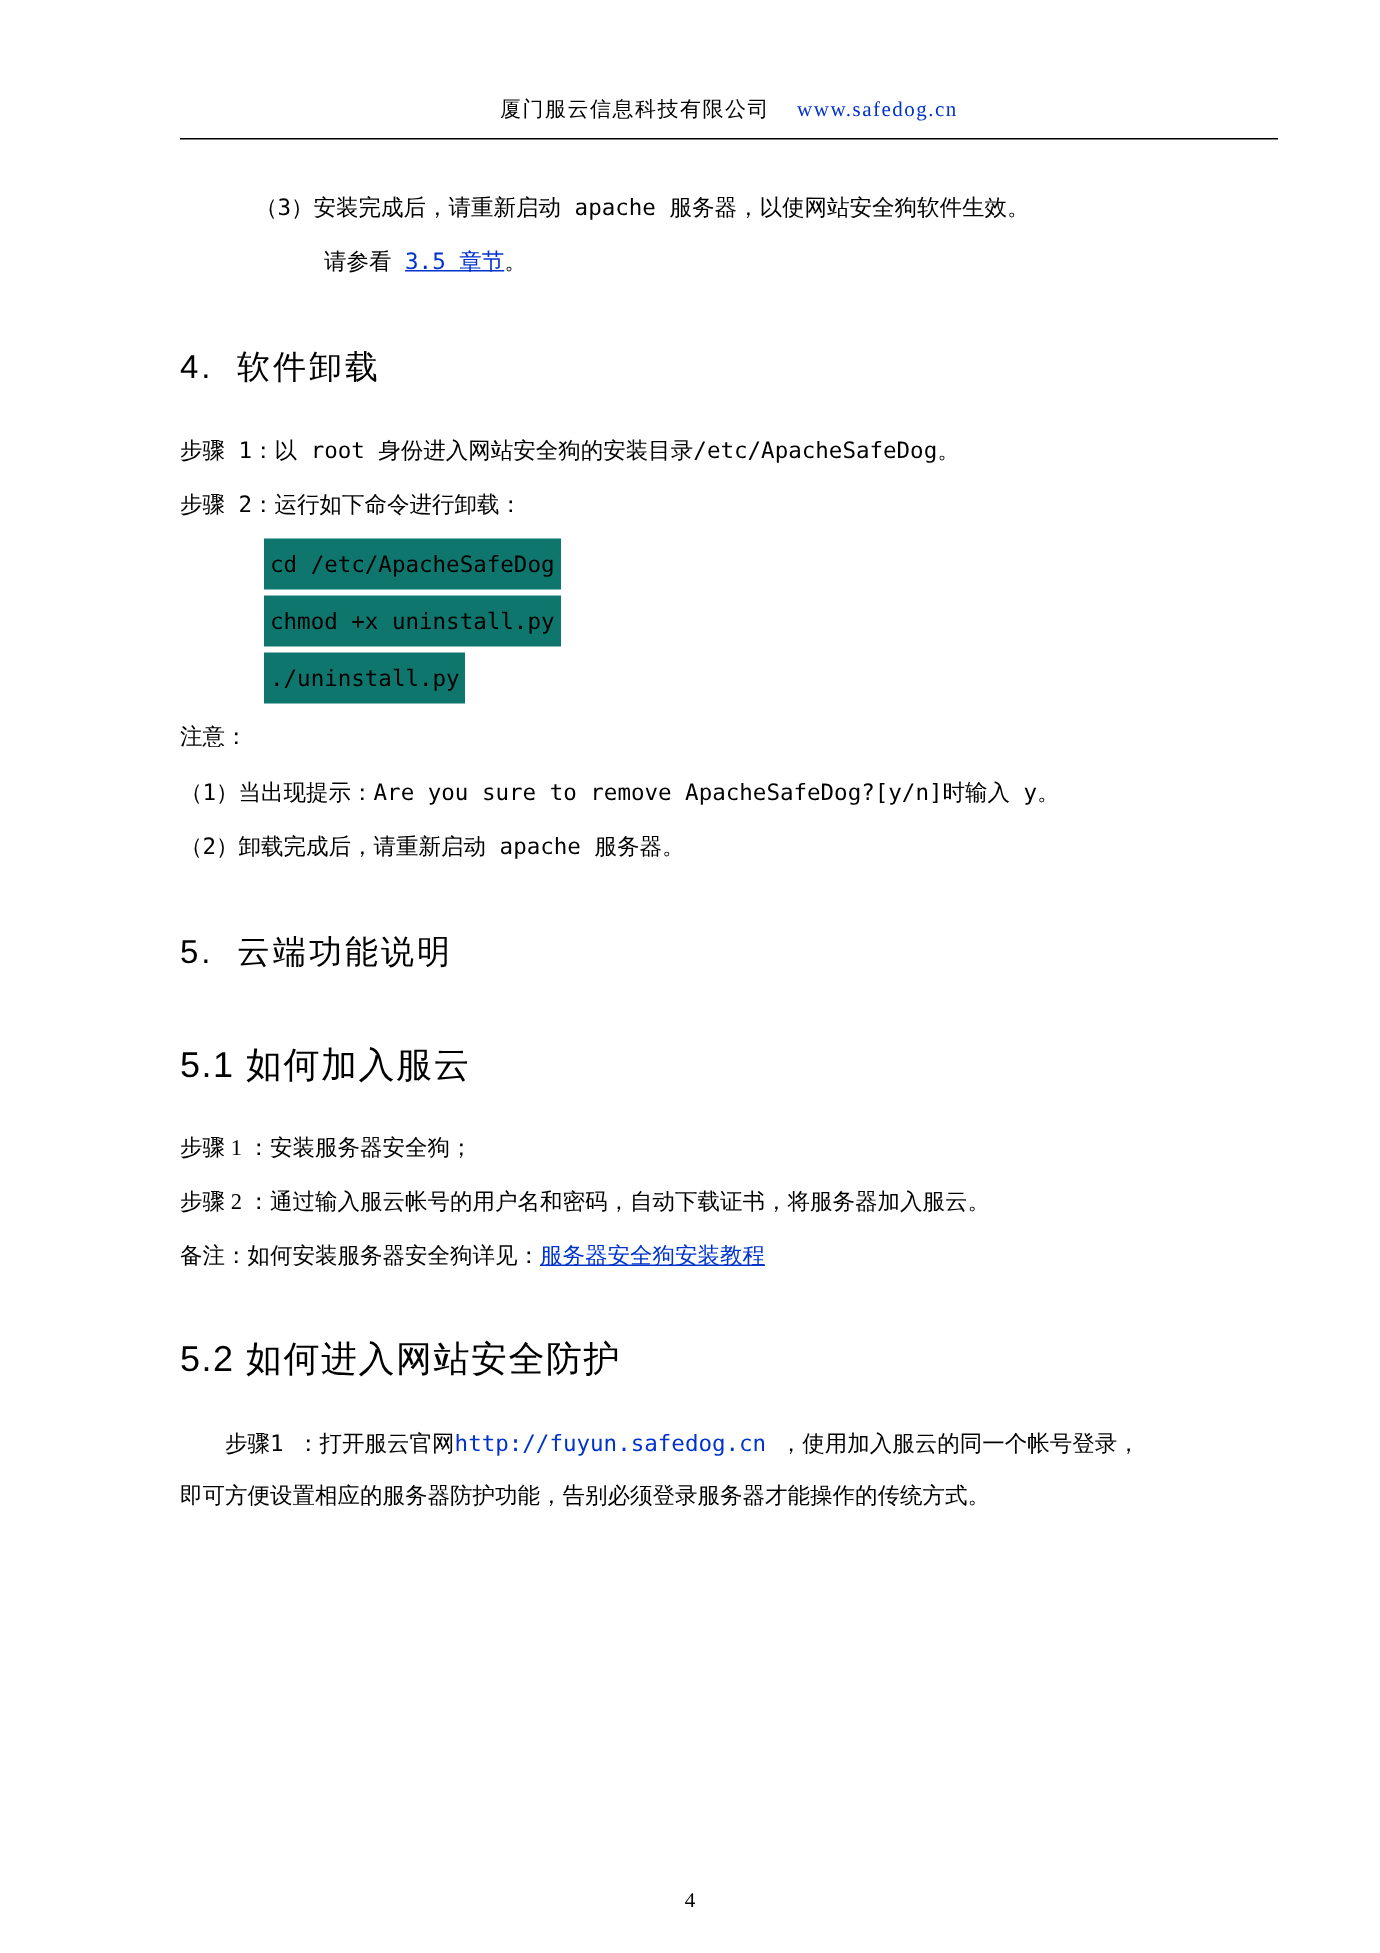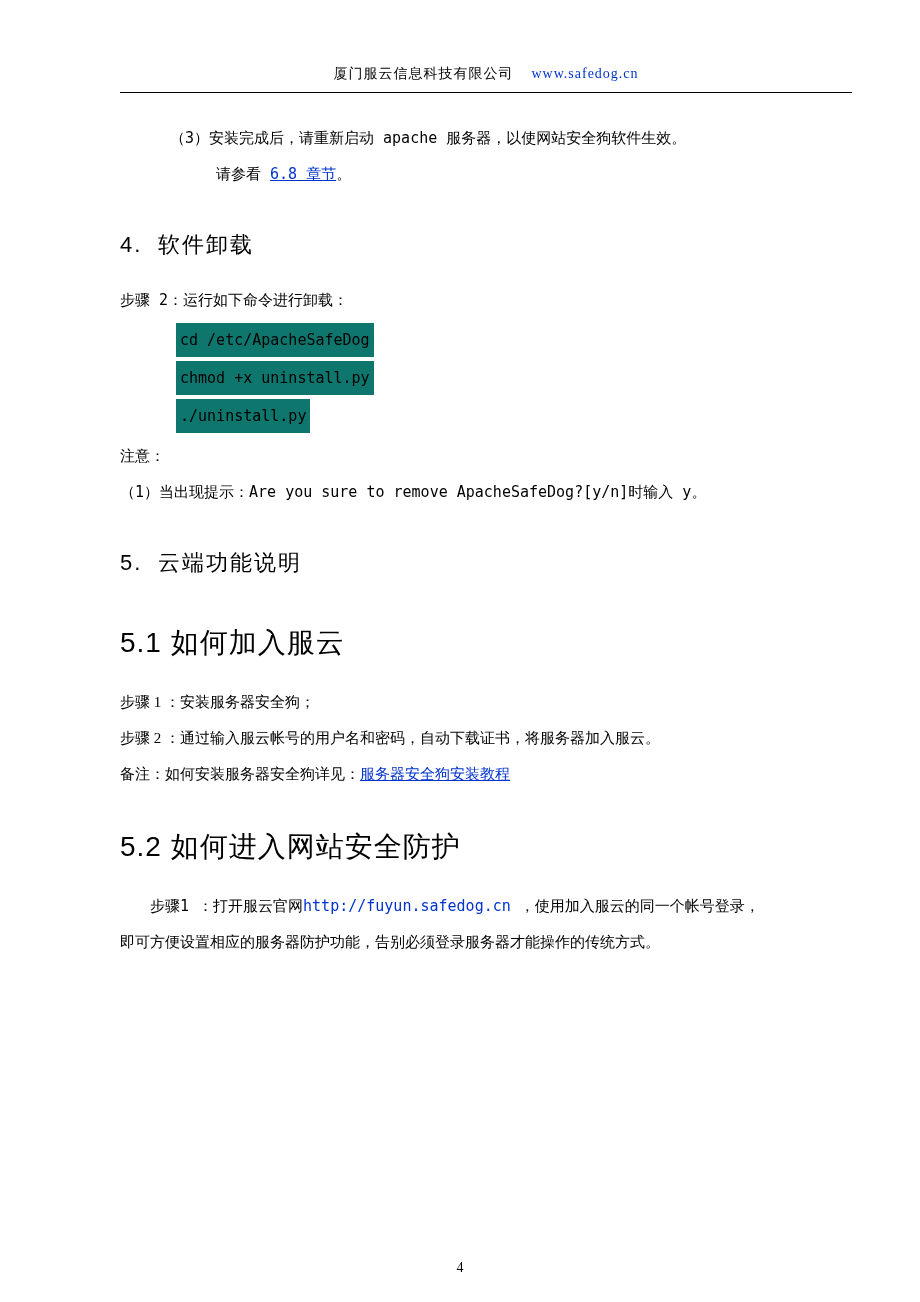--- a/index.html
+++ b/index.html
@@ -39,21 +39,21 @@
     font-weight: normal;
     margin: 34px 0 18px 0;
     letter-spacing: 2px;
   }
   .h1 .num {
     display: inline-block;
     width: 38px;
   }
   .h2 {
     font-family: "SimHei", "黑体", sans-serif;
-    font-size: 28px;
+    font-size: 24px;
     font-weight: normal;
     margin: 30px 0 16px 0;
     letter-spacing: 1px;
   }
   .para {
     margin: 6px 0;
   }
   .para.indent-1 { padding-left: 50px; }
   .para.indent-2 { padding-left: 96px; }
   .para.indent-0 { padding-left: 0; }
@@ -91,37 +91,39 @@
 
   <div class="header">
     <span>厦门服云信息科技有限公司</span>
     <span>&nbsp;&nbsp;</span>
     <span class="header-link">www.safedog.cn</span>
   </div>
   <hr class="hr-line">
 
   <div class="para indent-1 mono">（3）安装完成后，请重新启动 apache 服务器，以使网站安全狗软件生效。</div>
   <div class="para indent-2 mono">
-    <span>请参看 </span><span class="link">6.8 章节</span><span>。</span>
+    <span>请参看 </span><span class="link">3.5 章节</span><span>。</span>
   </div>
 
   <div class="h1">
     <span class="num">4.</span><span>软件卸载</span>
   </div>
 
+  <div class="para indent-0 mono">步骤 1：以 root 身份进入网站安全狗的安装目录/etc/ApacheSafeDog。</div>
   <div class="para indent-0 mono">步骤 2：运行如下命令进行卸载：</div>
 
   <div class="code-block">
     <div><span class="code-line">cd /etc/ApacheSafeDog</span></div>
     <div><span class="code-line">chmod +x uninstall.py</span></div>
     <div><span class="code-line">./uninstall.py</span></div>
   </div>
 
   <div class="para indent-0">注意：</div>
   <div class="para indent-0 mono">（1）当出现提示：Are you sure to remove ApacheSafeDog?[y/n]时输入 y。</div>
+  <div class="para indent-0 mono">（2）卸载完成后，请重新启动 apache 服务器。</div>
 
   <div class="h1">
     <span class="num">5.</span><span>云端功能说明</span>
   </div>
 
 
   <div class="h2">5.1 如何加入服云</div>
 
   <div class="para indent-0">步骤 1 ：安装服务器安全狗；</div>
   <div class="para indent-0">步骤 2 ：通过输入服云帐号的用户名和密码，自动下载证书，将服务器加入服云。</div>

